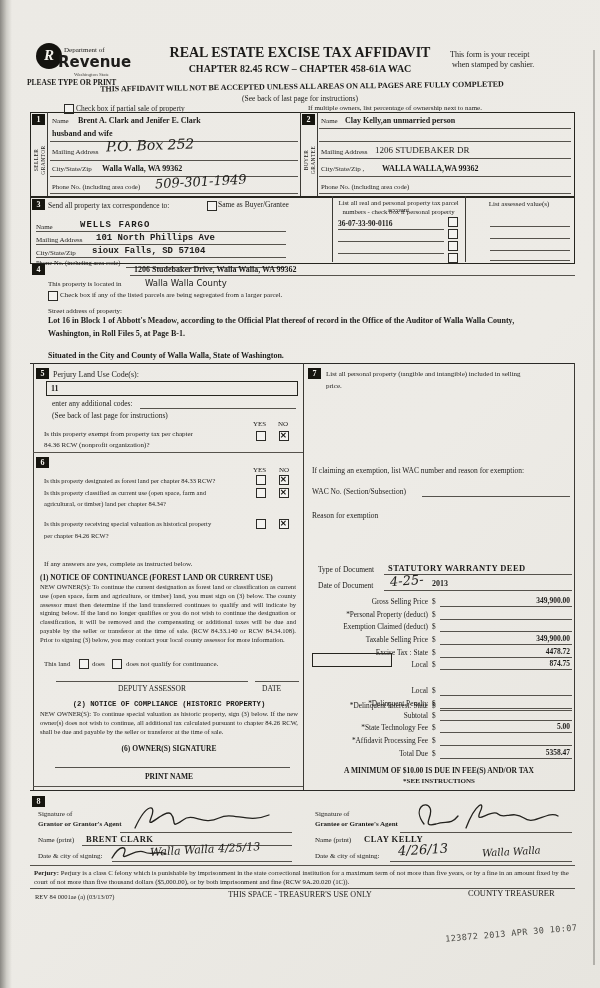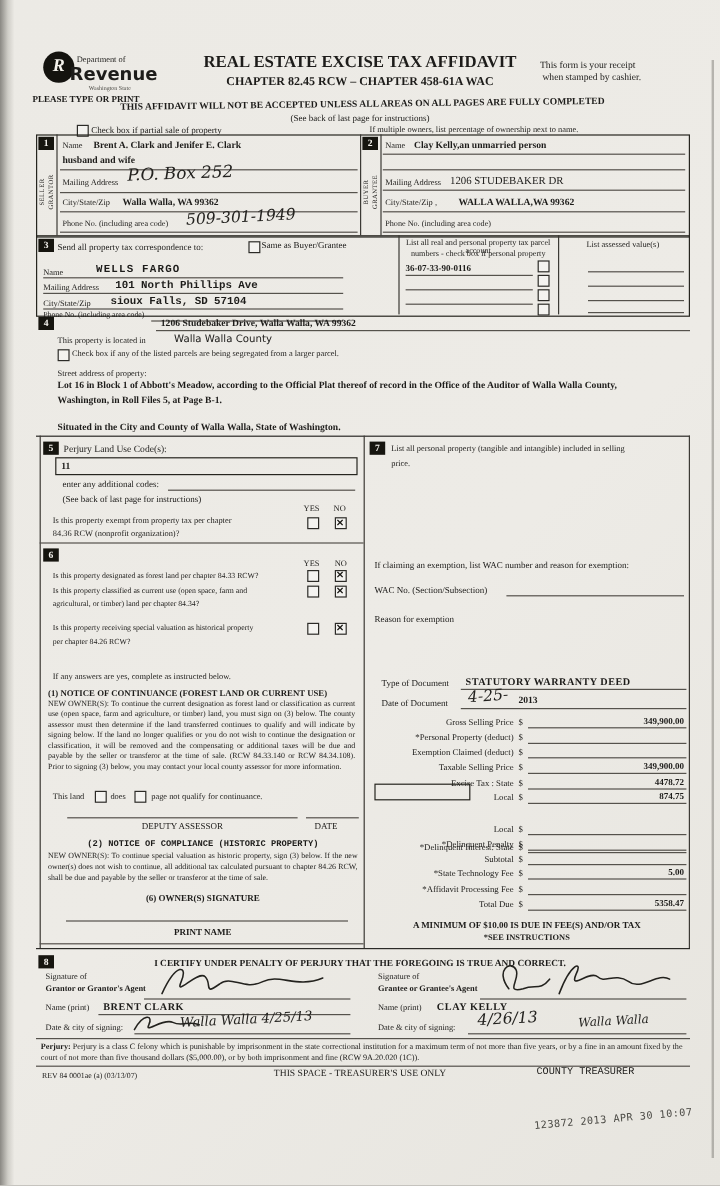--- a/index.html
+++ b/index.html
@@ -186,21 +186,21 @@
   <div class="abs f65" style="left:44px;top:532px;">per chapter 84.26 RCW?</div>
   <div class="abs cb" style="left:256px;top:519px;"></div>
   <div class="abs cb checked" style="left:279px;top:519px;"></div>
   <div class="abs f7" style="left:44px;top:560px;">If any answers are yes, complete as instructed below.</div>
   <div class="abs f73 b" style="left:40px;top:573px;">(1) NOTICE OF CONTINUANCE (FOREST LAND OR CURRENT USE)</div>
   <div class="abs" style="left:40px;top:583px;width:256px;font-size:6.6px;line-height:1.33;text-align:justify;">NEW OWNER(S): To continue the current designation as forest land or classification as current use (open space, farm and agriculture, or timber) land, you must sign on (3) below. The county assessor must then determine if the land transferred continues to qualify and will indicate by signing below. If the land no longer qualifies or you do not wish to continue the designation or classification, it will be removed and the compensating or additional taxes will be due and payable by the seller or transferor at the time of sale. (RCW 84.33.140 or RCW 84.34.108). Prior to signing (3) below, you may contact your local county assessor for more information.</div>
   <div class="abs f7" style="left:44px;top:660px;">This land</div>
   <div class="abs cb" style="left:79px;top:659px;"></div>
   <div class="abs f7" style="left:92px;top:660px;">does</div>
   <div class="abs cb" style="left:112px;top:659px;"></div>
-  <div class="abs f7" style="left:126px;top:660px;">page not  qualify for continuance.</div>
+  <div class="abs f7" style="left:126px;top:660px;">does not  qualify for continuance.</div>
   <div class="abs rule" style="left:56px;top:681px;width:192px;"></div>
   <div class="abs rule" style="left:255px;top:681px;width:44px;"></div>
   <div class="abs f75 ctr" style="left:56px;top:684px;width:192px;">DEPUTY ASSESSOR</div>
   <div class="abs f75" style="left:262px;top:684px;">DATE</div>
   <div class="abs f73 b ctr" style="left:38px;top:700px;width:262px;font-family:Liberation Mono, monospace;">(2) NOTICE OF COMPLIANCE (HISTORIC PROPERTY)</div>
   <div class="abs" style="left:40px;top:710px;width:258px;font-size:6.6px;line-height:1.33;text-align:justify;">NEW OWNER(S): To continue special valuation as historic property, sign (3) below. If the new owner(s) does not wish to continue, all additional tax calculated pursuant to chapter 84.26 RCW, shall be due and payable by the seller or transferor at the time of sale.</div>
   <div class="abs f75 b ctr" style="left:38px;top:744px;width:262px;">(6) OWNER(S) SIGNATURE</div>
   <div class="abs rule" style="left:55px;top:767px;width:235px;"></div>
   <div class="abs f75 b ctr" style="left:38px;top:772px;width:262px;">PRINT NAME</div>
   <div class="abs rule" style="left:33px;top:786px;width:270px;"></div>
@@ -297,21 +297,20 @@
   <div class="mrow" style="top:749px;">
     <span class="ml">Total Due</span>
       <span class="md">$</span>
       <span class="mline"></span>
       <span class="mv">5358.47</span>
   </div>
   <div class="abs f75 b ctr" style="left:308px;top:766px;width:262px;">A MINIMUM OF $10.00 IS DUE IN FEE(S) AND/OR TAX</div>
   <div class="abs f7 b ctr" style="left:308px;top:777px;width:262px;">*SEE INSTRUCTIONS</div>
 
   <div class="abs secnum" style="left:32px;top:796px;">8</div>
-  <div class="abs b ctr" style="left:60px;top:798px;width:480px;font-size:7.8px;">I CERTIFY UNDER PENALTY OF PERJURY THAT THE FOREGOING IS TRUE AND CORRECT.</div>
 
   <div class="abs f7" style="left:38px;top:810px;">Signature of</div>
   <div class="abs f7 b" style="left:38px;top:820px;">Grantor or Grantor's Agent</div>
   <svg class="abs sig" style="left:125px;top:800px;" width="150" height="34" viewBox="0 0 150 34">
     <path d="M10 28 C 22 2, 32 4, 26 18 C 20 32, 40 8, 46 14 C 52 20, 44 30, 58 20 C 68 12, 78 26, 94 18 C 108 11, 122 24, 144 15"></path>
   </svg>
   <div class="abs rule" style="left:120px;top:832px;width:172px;"></div>
   <div class="abs f7" style="left:38px;top:836px;">Name (print)</div>
   <div class="abs f85 b" style="left:86px;top:834px;letter-spacing:.5px;">BRENT CLARK</div>
   <div class="abs rule" style="left:82px;top:845px;width:210px;"></div>
@@ -337,16 +336,16 @@
 
   <div class="abs rule" style="left:30px;top:865px;width:545px;"></div>
   <div class="abs" style="left:34px;top:868px;width:542px;font-size:6.8px;line-height:1.35;">
     <span class="b">Perjury:</span>
     <span>Perjury is a class C felony which is punishable by imprisonment in the state correctional institution for a maximum term of not more than five years, or by a fine in an amount fixed by the court of not more than five thousand dollars ($5,000.00), or by both imprisonment and fine (RCW 9A.20.020 (1C)).</span>
   </div>
   <div class="abs rule" style="left:30px;top:888px;width:545px;"></div>
 
   <div class="abs f65" style="left:35px;top:893px;">REV 84 0001ae (a) (03/13/07)</div>
   <div class="abs f8 ctr" style="left:180px;top:890px;width:240px;">THIS SPACE - TREASURER'S USE ONLY</div>
-  <div class="abs f85" style="left:447px;top:888px;font-family:Liberation Mono, monospace;">COUNTY TREASURER</div>
+  <div class="abs f85" style="left:468px;top:888px;">COUNTY TREASURER</div>
 
   <div class="abs stamp" style="left:445px;top:928px;">123872 2013 APR 30 10:07</div>
 </div>
 
 </body></html>

